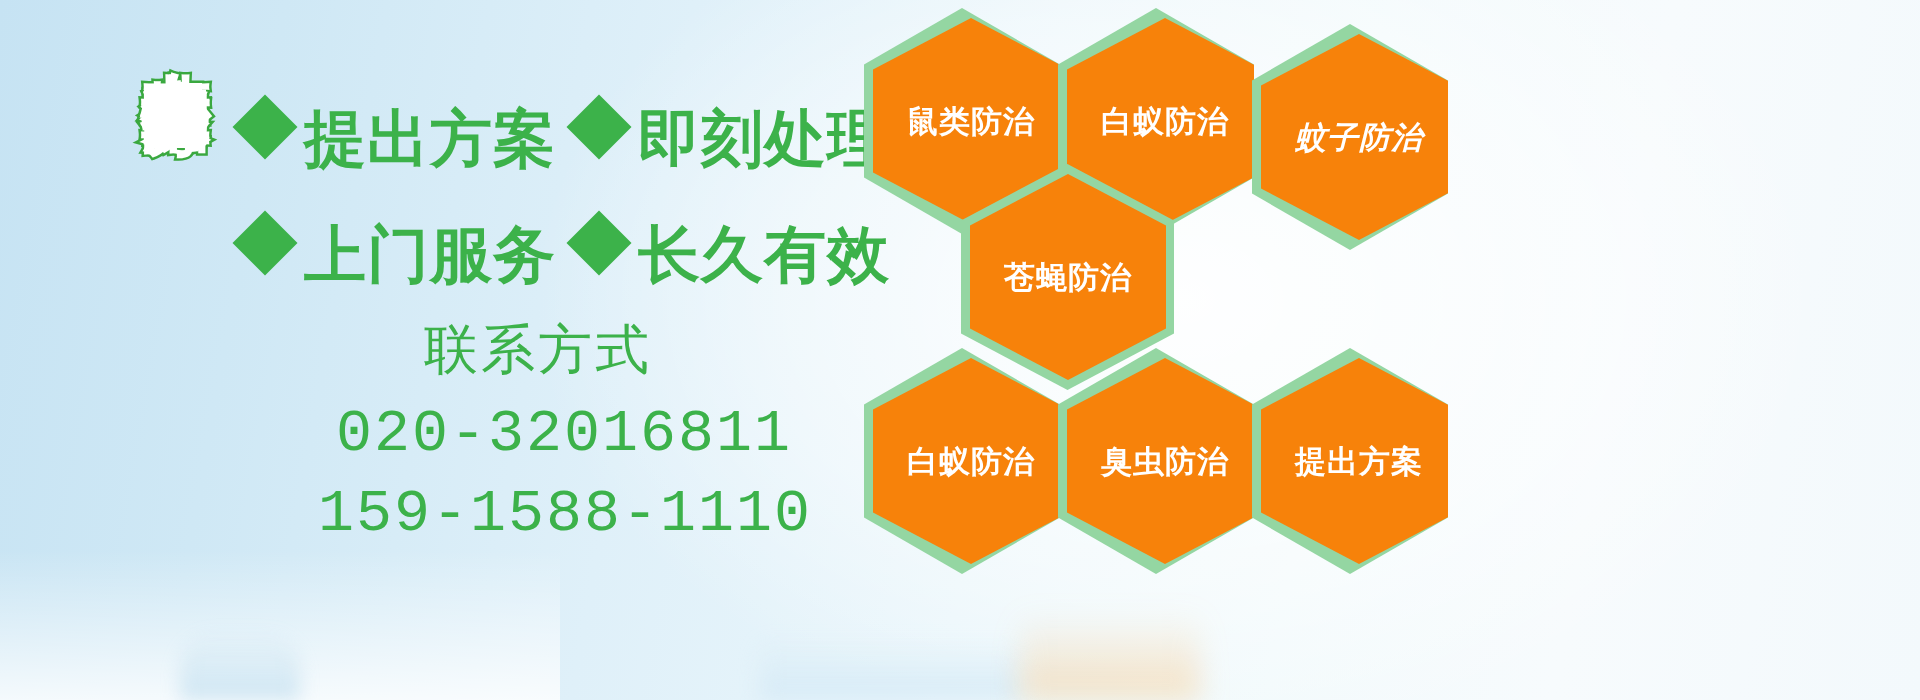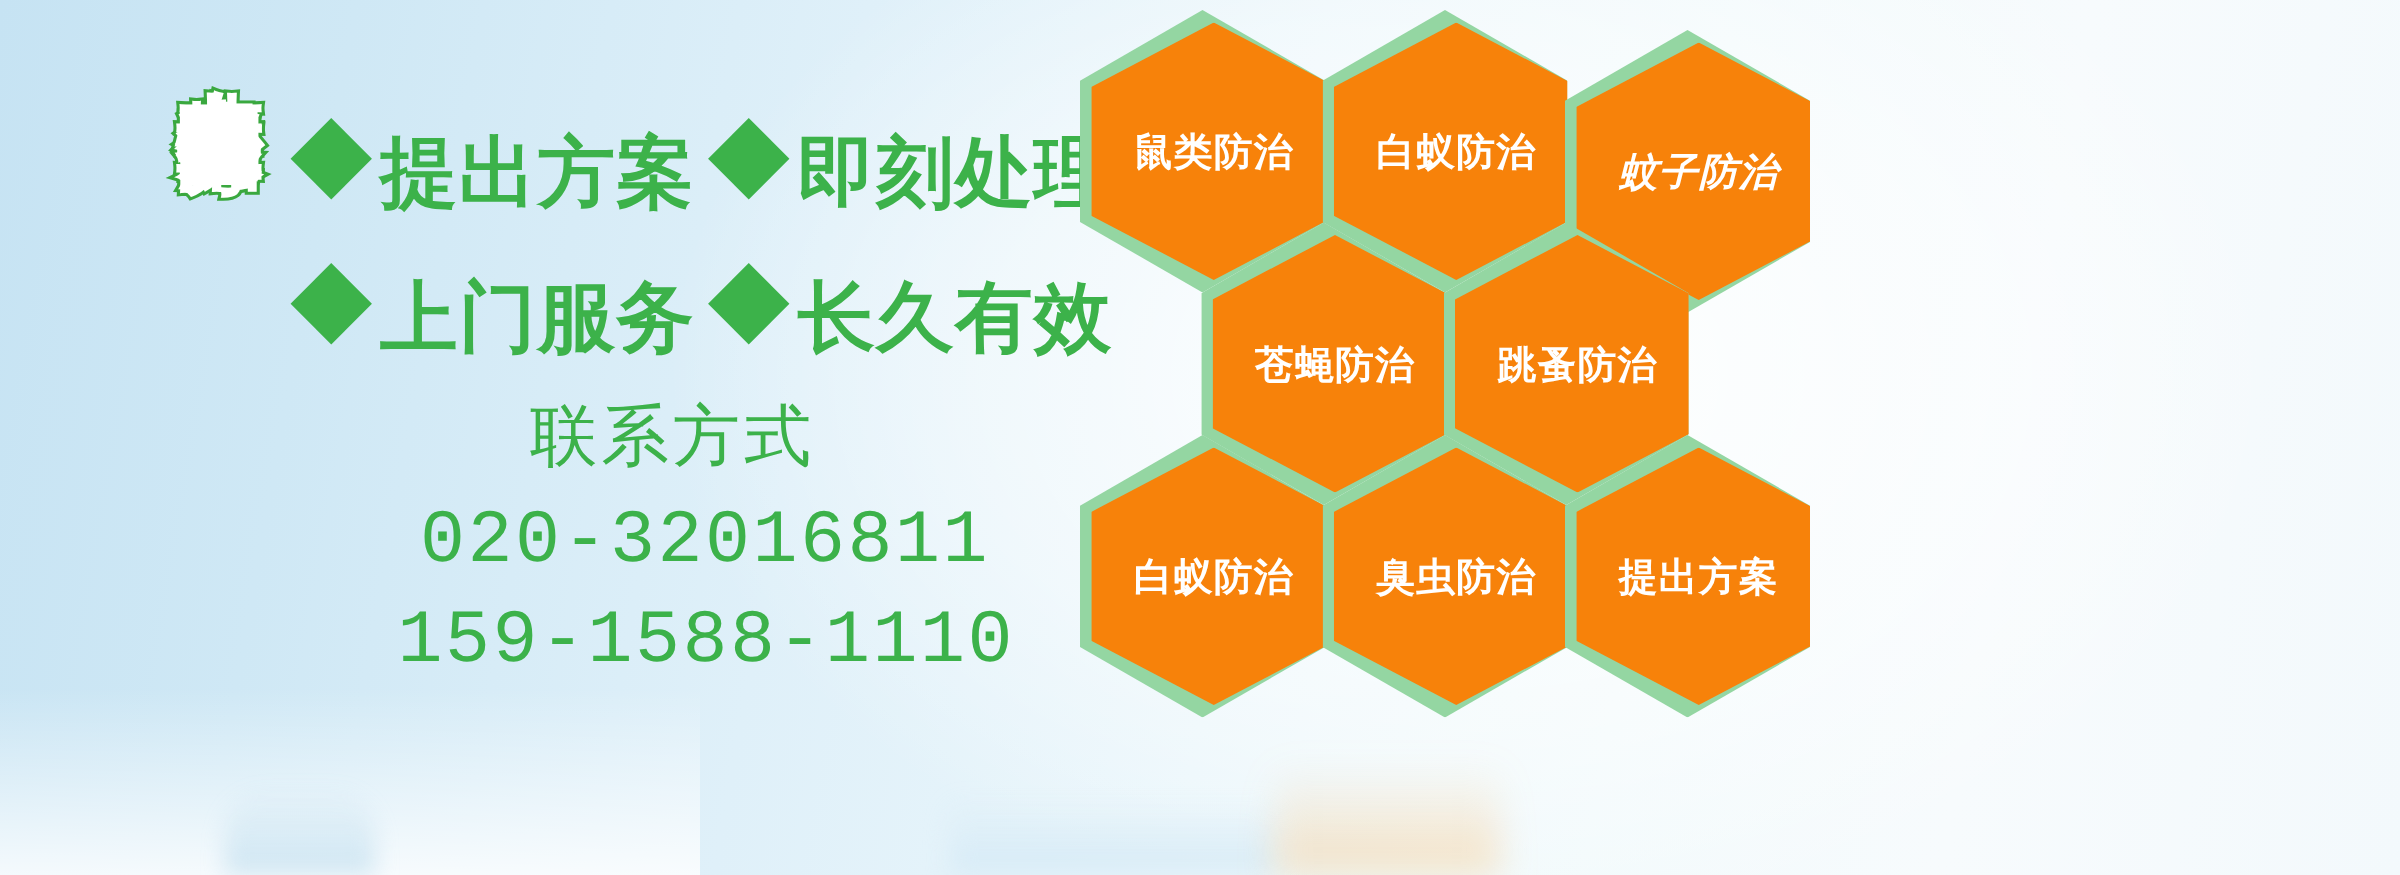--- a/index.html
+++ b/index.html
@@ -87,21 +87,21 @@
     display:flex;align-items:center;justify-content:center;
   }
   .hex-label{
     font-size:31px;font-weight:bold;color:#ffffff;letter-spacing:1px;
     white-space:nowrap;line-height:1;text-align:center;
   }
   
   #hex-0{left:8px;  top:8px;}
   #hex-1{left:202px;top:8px;}
   #hex-2{left:396px;top:24px;font-style:italic;}
-  #hex-3{left:105px;top:178px;}
+  #hex-3{left:105px;top:164px;padding-left:17px;}
   #hex-4{left:299px;top:178px;}
   #hex-5{left:8px;  top:348px;}
   #hex-6{left:202px;top:348px;}
   #hex-7{left:396px;top:348px;}
 </style>
 </head>
 <body>
 
 <div id="banner">
 
@@ -160,25 +160,20 @@
     <div class="hex" id="hex-2">
       <div class="hex-inner">
         <span class="hex-label">蚊子防治</span>
       </div>
     </div>
     <div class="hex" id="hex-3">
       <div class="hex-inner">
         <span class="hex-label">苍蝇防治</span>
       </div>
     </div>
-    <div class="hex" id="hex-4">
-      <div class="hex-inner">
-        <span class="hex-label">跳蚤防治</span>
-      </div>
-    </div>
     <div class="hex" id="hex-5">
       <div class="hex-inner">
         <span class="hex-label">白蚁防治</span>
       </div>
     </div>
     <div class="hex" id="hex-6">
       <div class="hex-inner">
         <span class="hex-label">臭虫防治</span>
       </div>
     </div>

